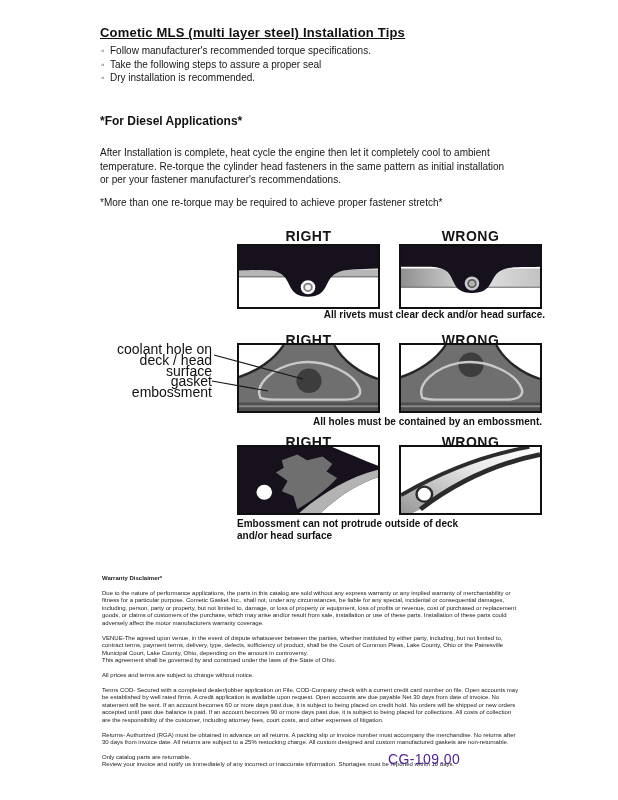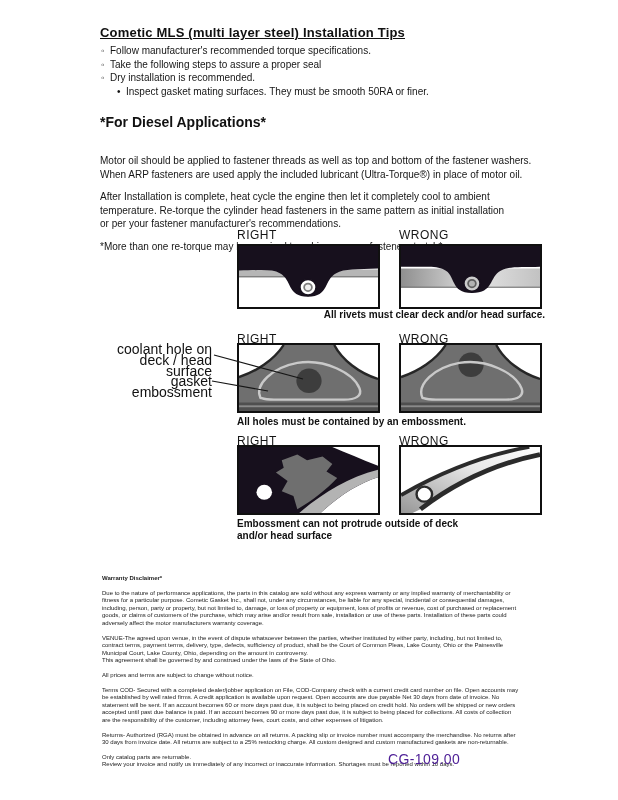--- a/index.html
+++ b/index.html
@@ -17,41 +17,41 @@
     letter-spacing:.2px;color:#111;
   }
   #tips{position:absolute;left:101px;top:44px;width:470px;font-size:10px;line-height:13.5px;}
   .bullet{position:relative;padding-left:9px;}
   .bullet::before{content:"◦";position:absolute;left:0;top:0;font-size:10px;color:#333;}
   .subbullet{position:relative;padding-left:9px;margin-left:16px;}
   .subbullet::before{content:"•";position:absolute;left:0;top:0;font-size:10px;color:#111;}
 
   
   #diesel{position:absolute;left:100px;top:114px;width:472px;}
-  #diesel-heading{font-size:14px;font-weight:bold;color:#111;margin:0 0 24px 0;}
+  #diesel-heading{font-size:12px;font-weight:bold;color:#111;margin:0 0 18px 0;}
   .para{font-size:10px;line-height:13.5px;margin:0 0 9px 0;}
 
   
   #diagrams{position:absolute;left:100px;top:228px;width:445px;height:322px;}
   .dg-label{
-    position:absolute;width:143px;
-    font-size:12px;font-weight:normal;letter-spacing:.5px;color:#151515;
+    position:absolute;width:143px;text-align:center;
+    font-size:14px;font-weight:bold;letter-spacing:.5px;color:#151515;
   }
   .dg-box{
     position:absolute;width:143px;box-sizing:border-box;
     border:2px solid #101010;background:#fff;
   }
   .dg-box svg{display:block;width:100%;height:100%;}
   .dg-caption{
     position:absolute;font-size:10px;font-weight:bold;color:#111;line-height:12px;
   }
   .col-l{left:137px;} .col-r{left:299px;}
   .r1-label{top:0;} .r1-box{top:16px;height:65px;} .r1-cap{top:81px;left:137px;width:308px;text-align:right;}
   .r2-label{top:104px;} .r2-box{top:115px;height:70px;}
-  .r2-cap{top:188px;left:137px;width:305px;text-align:left;}
+  .r2-cap{top:188px;left:137px;width:305px;text-align:right;}
   .r3-label{top:206px;} .r3-box{top:217px;height:70px;}
   .r3-cap{top:290px;left:137px;width:300px;}
   .anno{
     position:absolute;left:0;width:112px;text-align:right;
     font-size:14px;line-height:11px;color:#111;
   }
   #anno-coolant{top:116px;}
   #anno-emboss{top:148px;}
   #leader-lines{position:absolute;left:0;top:0;width:445px;height:322px;pointer-events:none;}
 
@@ -68,27 +68,24 @@
 </style>
 </head>
 <body>
 
 <div id="title">Cometic MLS (multi layer steel) Installation Tips</div>
 
 <div id="tips">
   <div class="bullet">Follow manufacturer's recommended torque specifications.</div>
   <div class="bullet">Take the following steps to assure a proper seal</div>
   <div class="bullet">Dry installation is recommended.</div>
-  <div class="subbullet">Inspect gasket mating surfaces.  They must be smooth 50RA or finer.</div>
 </div>
 
 <div id="diesel">
   <div id="diesel-heading">*For Diesel Applications*</div>
-  <p class="para preline">Motor oil should be applied to fastener threads as well as top and bottom of the fastener washers.
-When ARP fasteners are used apply the included lubricant (Ultra-Torque®) in place of motor oil.</p>
   <p class="para preline">After Installation is complete, heat cycle the engine then let it completely cool to ambient
 temperature. Re-torque the cylinder head fasteners in the same pattern as initial installation
 or per your fastener manufacturer's recommendations.</p>
   <p class="para">*More than one re-torque may be required to achieve proper fastener stretch*</p>
 </div>
 
 <div id="diagrams">
 
   <div class="dg-label r1-label col-l">RIGHT</div>
   <div class="dg-label r1-label col-r">WRONG</div>

